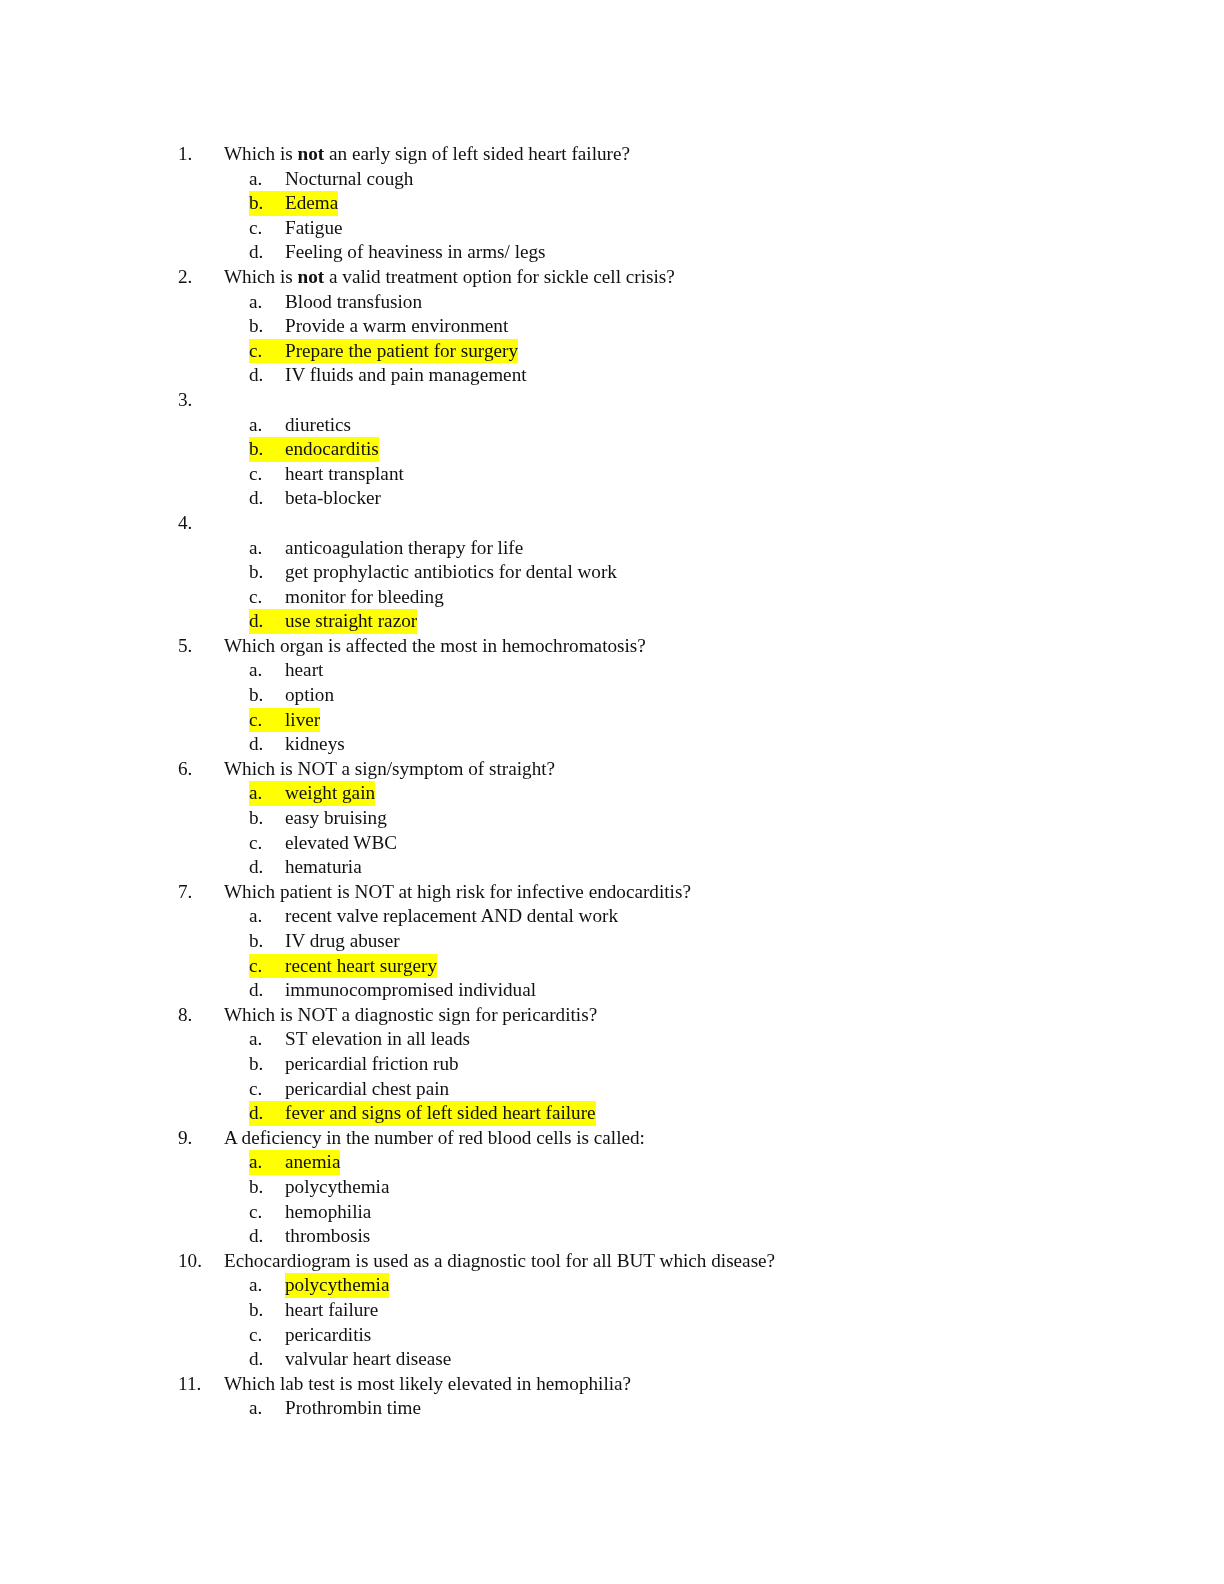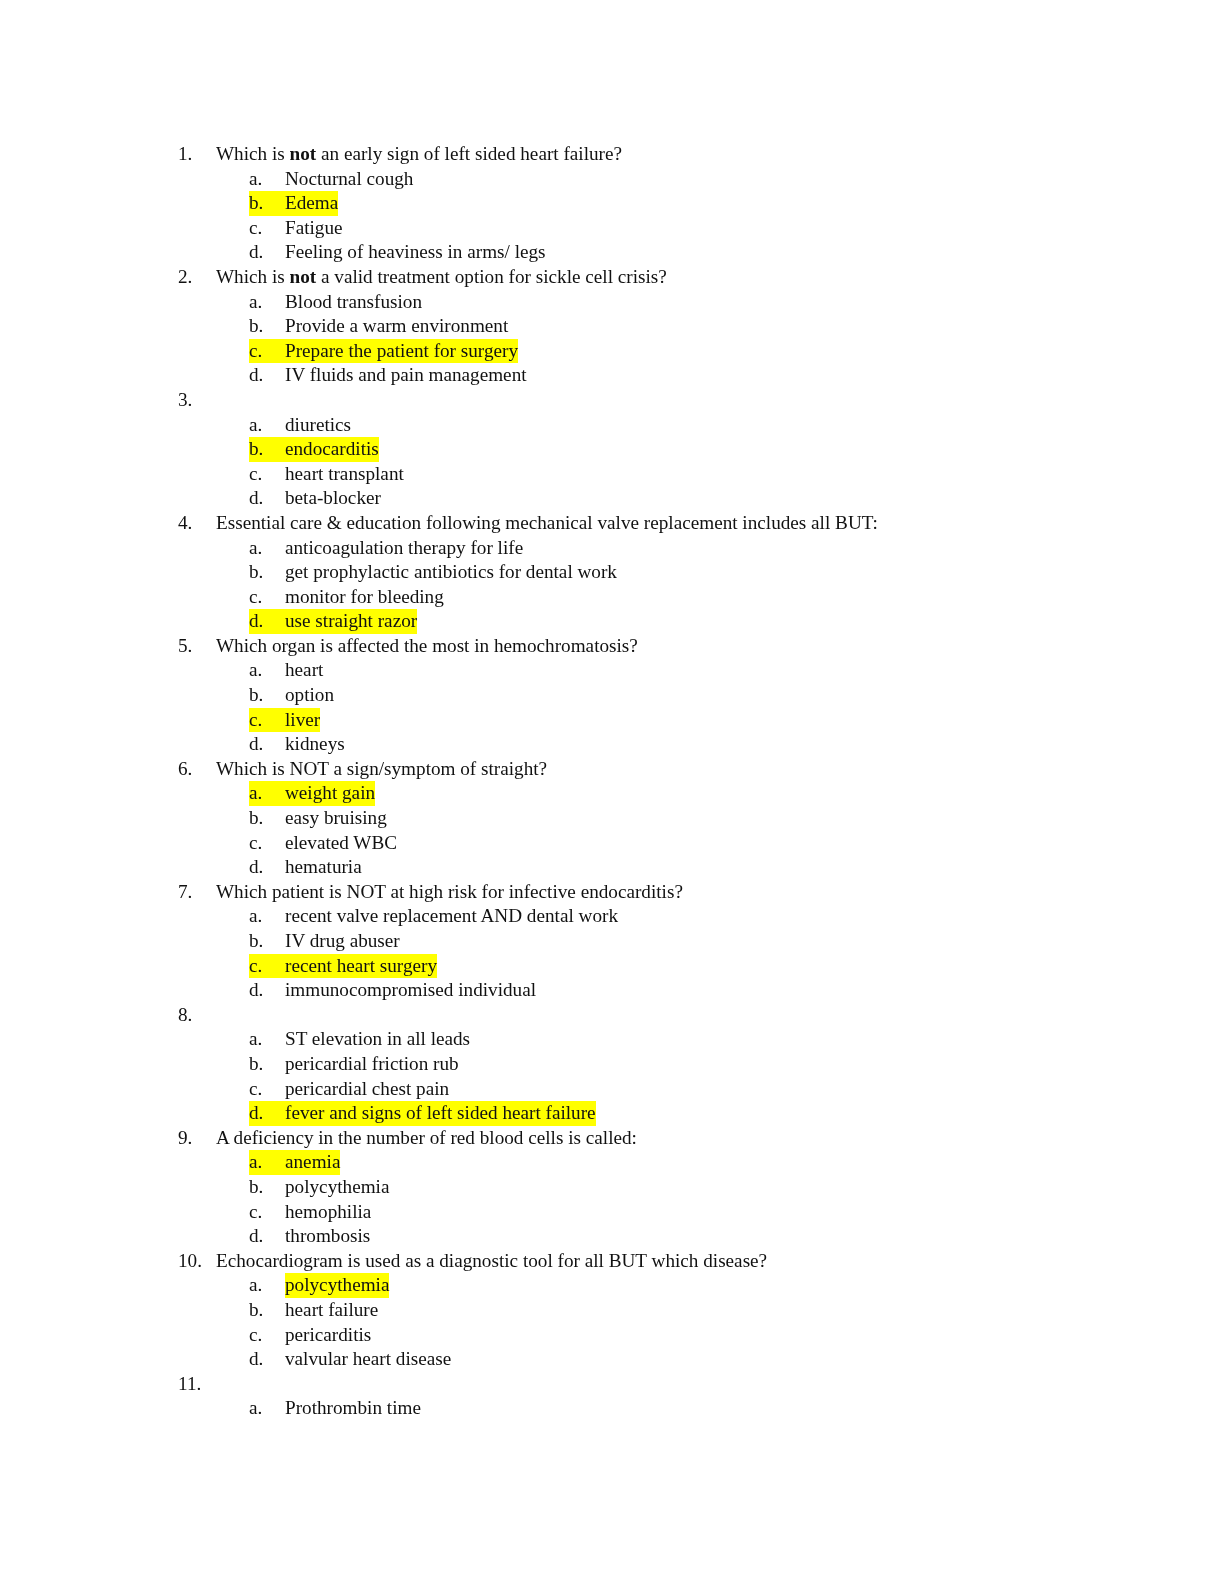--- a/index.html
+++ b/index.html
@@ -1,21 +1,21 @@
 <!DOCTYPE html>
 <html><head>
 <meta charset="utf-8">
 <style>
   html, body { margin: 0; padding: 0; background: #ffffff; }
   body { width: 1224px; height: 1584px; position: relative; overflow: hidden;
          font-family: "Liberation Serif", "DejaVu Serif", serif; color: #111111; }
   .page { position: absolute; left: 0; top: 142px; width: 1224px; }
   .line { height: 24.6px; line-height: 24.6px; font-size: 19.2px; white-space: nowrap; position: relative; }
   .q-num { position: absolute; left: 178px; }
-  .q-text { position: absolute; left: 216px; }
+  .q-text { position: absolute; left: 224px; }
   .opt { position: absolute; left: 249px; display: inline-flex; }
   .opt-letter { display: inline-block; width: 36px; }
   .hl { background: #ffff00; }
   b { font-weight: bold; }
 </style>
 </head>
 <body>
 
 <div class="page" id="doc">
     <div class="line">
@@ -96,21 +96,20 @@
       </span>
     </div>
     <div class="line">
       <span class="opt">
         <span class="opt-letter">d.</span>
         <span class="">beta-blocker</span>
       </span>
     </div>
     <div class="line">
       <span class="q-num">4.</span>
-      <span class="q-text"><span>Essential care &amp; education following mechanical valve replacement includes all BUT:</span><b></b><span></span></span>
     </div>
     <div class="line">
       <span class="opt">
         <span class="opt-letter">a.</span>
         <span class="">anticoagulation therapy for life</span>
       </span>
     </div>
     <div class="line">
       <span class="opt">
         <span class="opt-letter">b.</span>
@@ -208,20 +207,21 @@
       </span>
     </div>
     <div class="line">
       <span class="opt">
         <span class="opt-letter">d.</span>
         <span class="">immunocompromised individual</span>
       </span>
     </div>
     <div class="line">
       <span class="q-num">8.</span>
+      <span class="q-text"><span>Which is NOT a diagnostic sign for pericarditis?</span><b></b><span></span></span>
     </div>
     <div class="line">
       <span class="opt">
         <span class="opt-letter">a.</span>
         <span class="">ST elevation in all leads</span>
       </span>
     </div>
     <div class="line">
       <span class="opt">
         <span class="opt-letter">b.</span>
@@ -291,20 +291,21 @@
       </span>
     </div>
     <div class="line">
       <span class="opt">
         <span class="opt-letter">d.</span>
         <span class="">valvular heart disease</span>
       </span>
     </div>
     <div class="line">
       <span class="q-num">11.</span>
+      <span class="q-text"><span>Which lab test is most likely elevated in hemophilia?</span><b></b><span></span></span>
     </div>
     <div class="line">
       <span class="opt">
         <span class="opt-letter">a.</span>
         <span class="">Prothrombin time</span>
       </span>
     </div>
   </div>
 
 </body></html>

